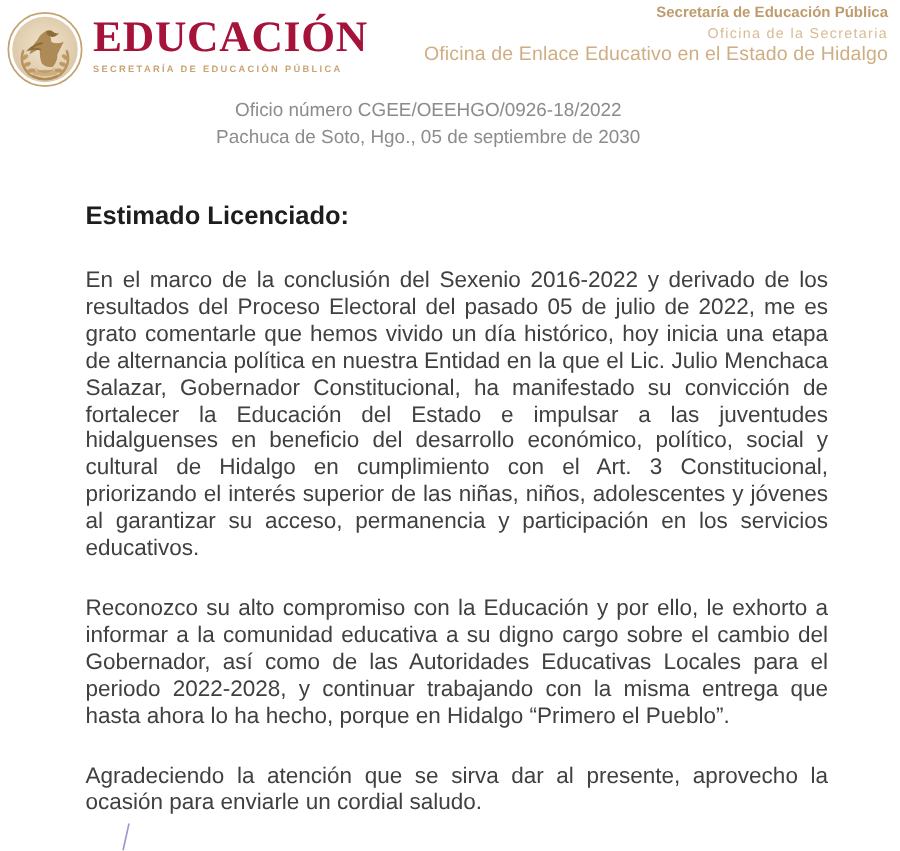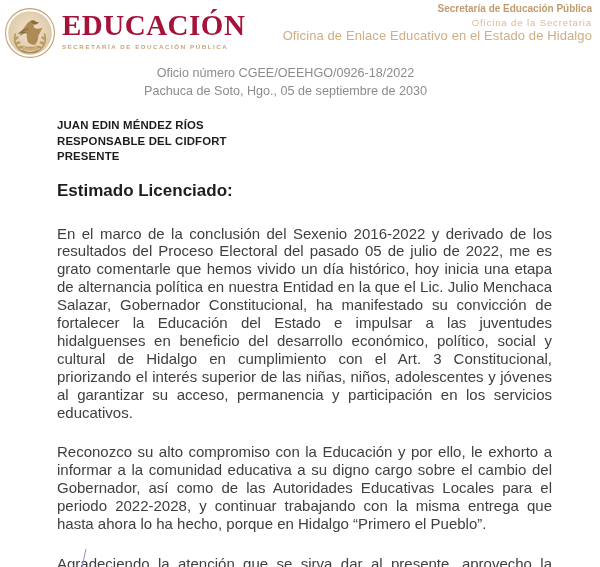--- a/index.html
+++ b/index.html
@@ -222,25 +222,20 @@
   </div>
 </div>
 
 <div class="oficio-block">
   <div class="oficio-num">Oficio número CGEE/OEEHGO/0926-18/2022</div>
   <div class="oficio-place">Pachuca de Soto, Hgo., 05 de septiembre de 2030</div>
 </div>
 
 <div class="sheet">
 
-  <div class="addressee">
-    <div>JUAN EDIN MÉNDEZ RÍOS</div>
-    <div>RESPONSABLE DEL CIDFORT</div>
-    <div>PRESENTE</div>
-  </div>
 
   <div class="salutation">Estimado Licenciado:</div>
 
   <p class="body-par first">En el marco de la conclusión del Sexenio 2016-2022 y derivado de los resultados del Proceso Electoral del pasado 05 de julio de 2022, me es grato comentarle que hemos vivido un día histórico, hoy inicia una etapa de alternancia política en nuestra Entidad en la que el Lic. Julio Menchaca Salazar, Gobernador Constitucional, ha manifestado su convicción de fortalecer la Educación del Estado e impulsar a las juventudes hidalguenses en beneficio del desarrollo económico, político, social y cultural de Hidalgo en cumplimiento con el Art. 3 Constitucional,  priorizando el interés superior de las niñas, niños, adolescentes y jóvenes al  garantizar su acceso, permanencia y participación en los servicios educativos.</p>
   <p class="body-par">Reconozco su alto compromiso con la Educación y por ello, le exhorto a informar a la comunidad educativa a su digno cargo sobre el cambio del Gobernador, así como de las Autoridades Educativas Locales para el periodo 2022-2028, y continuar trabajando con la misma entrega que hasta ahora lo ha hecho, porque en Hidalgo “Primero el Pueblo”.</p>
   <p class="body-par">Agradeciendo la atención que se sirva dar al presente, aprovecho la ocasión para enviarle un cordial saludo.</p>
 </div>
 
 <svg class="signature-stroke" viewBox="0 0 10 18">
   <path d="M7 0 Q5 9 3 18" fill="none" stroke="#8c84c8" stroke-width="1.1" stroke-linecap="round" opacity="0.85"></path>

